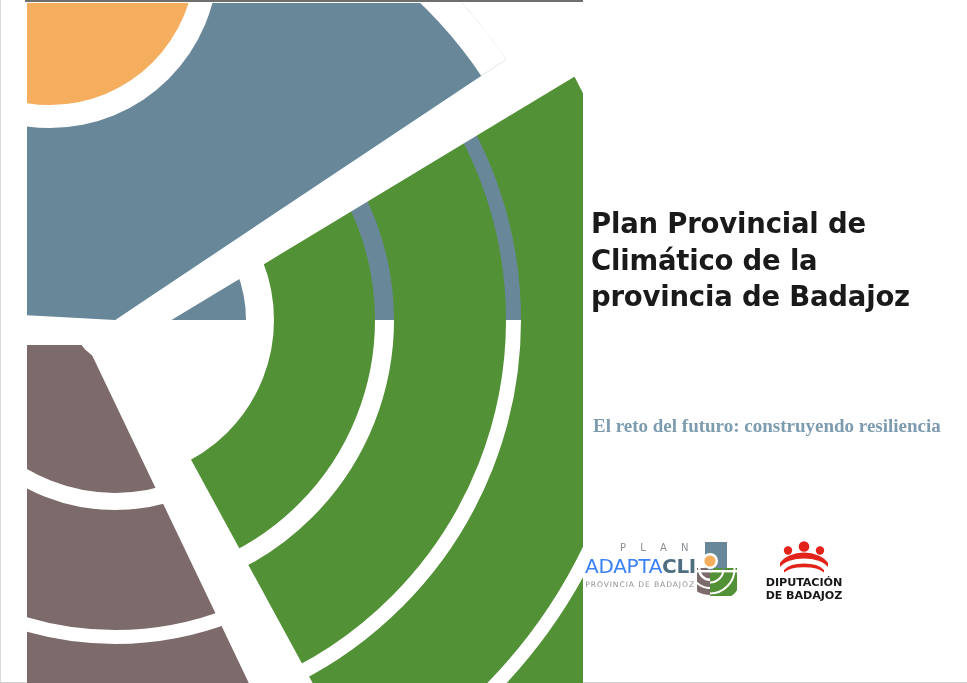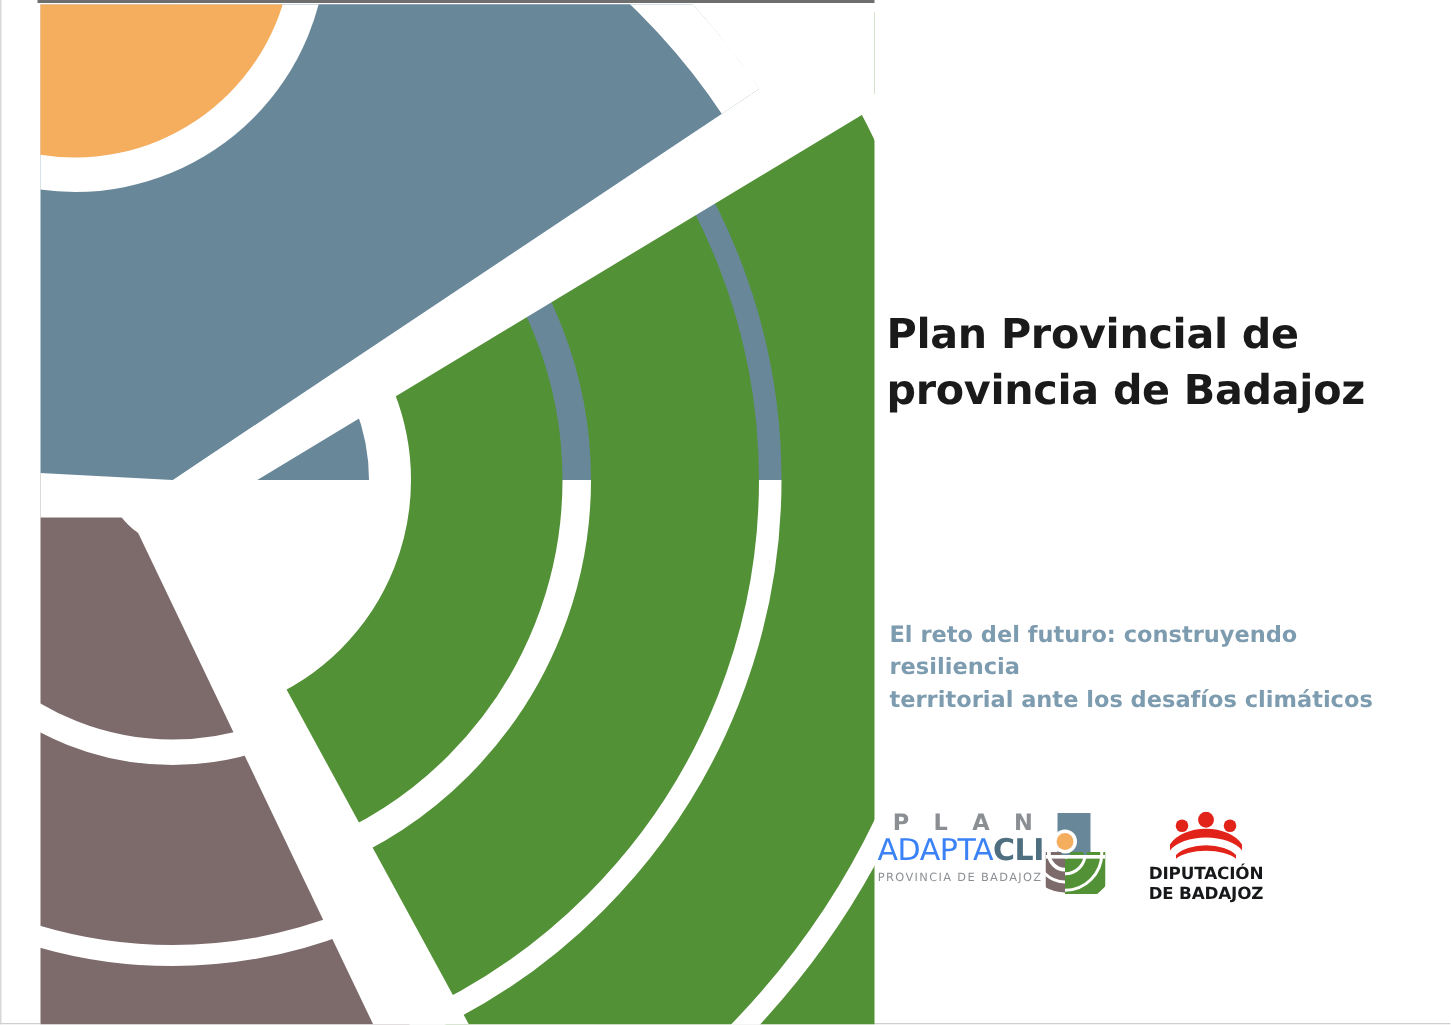--- a/index.html
+++ b/index.html
@@ -57,48 +57,49 @@
     font-size:27.5px;
     font-weight:bold;
     line-height:1.33;
     letter-spacing:-0.2px;
     color:#1a1a1a;
   }
   .subtitle {
     position:absolute;
     left:2px; top:413px;
     width:350px;
-    font-size:15px;
+    font-size:19px;
     font-weight:bold;
     line-height:1.42;
     color:#7d9cb0;
+    font-family:Liberation Serif, serif;
   }
 
   
   .logos {
     position:absolute;
     left:0px; top:537px;
     width:376px; height:70px;
   }
   .logo-adaptaclima {
     position:absolute;
     left:-6px; top:4px;
     width:150px; height:62px;
   }
   .ac-words {
     position:absolute;
     left:0px; top:0px;
     width:110px;
     text-align:right;
   }
   .ac-plan {
-    font-size:15px;
+    font-size:10px;
     letter-spacing:5.5px;
     color:#8b8f93;
-    font-weight:bold;
+    font-weight:normal;
     line-height:14px;
     padding-right:1px;
   }
   .ac-main {
     font-size:20px;
     line-height:22px;
     white-space:nowrap;
   }
   .ac-adapta { color:#3b82f6; font-weight:normal; letter-spacing:-0.3px; }
   .ac-clima  { color:#4f6f80; font-weight:bold; letter-spacing:-0.3px; }
@@ -241,26 +242,26 @@
         <rect x="0" y="0" width="27" height="683" fill="#ffffff"></rect>
         <rect x="0" y="0" width="583" height="3" fill="#ffffff"></rect>
       </g>
     </svg>
   </div>
 
   <div class="text-col">
 
     <div class="title">
       <div>Plan Provincial de</div>
+      <div>Climático de la</div>
       <div>provincia de Badajoz</div>
     </div>
 
     <div class="subtitle">
       <div>El reto del futuro: construyendo resiliencia</div>
-      <div>territorial ante los desafíos climáticos</div>
     </div>
 
     <div class="logos">
 
       <div class="logo-adaptaclima">
         <div class="ac-words">
           <div class="ac-plan">P L A N</div>
           <div class="ac-main"><span class="ac-adapta">ADAPTA</span><span class="ac-clima">CLIMA</span></div>
           <div class="ac-prov">PROVINCIA DE BADAJOZ</div>
         </div>

